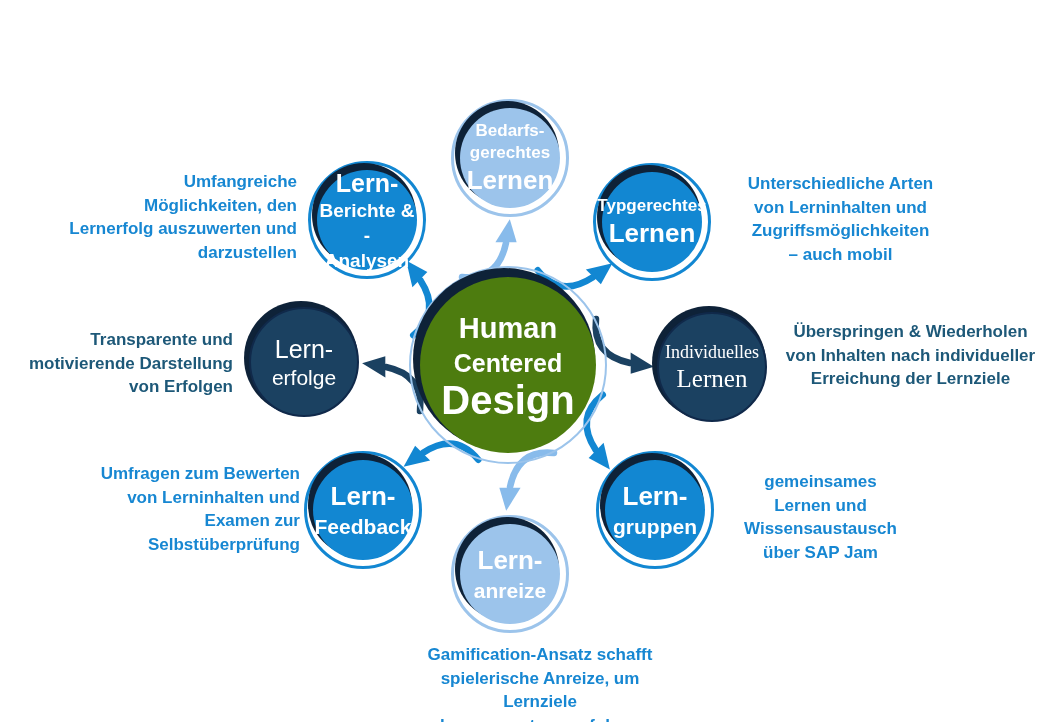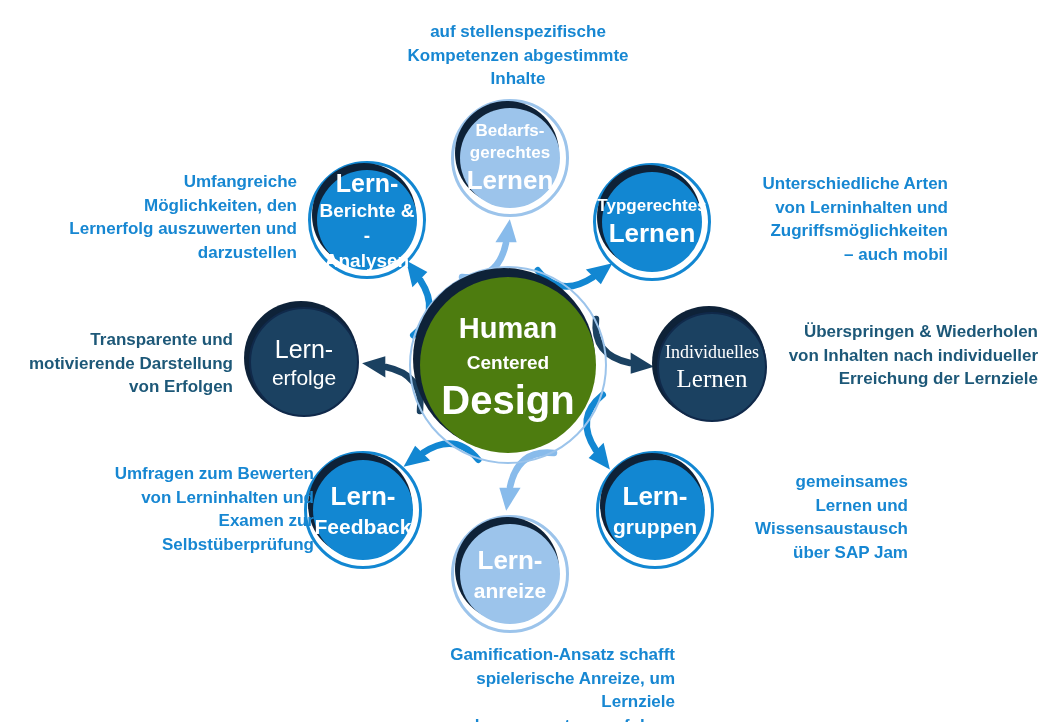--- a/index.html
+++ b/index.html
@@ -33,28 +33,28 @@
              box-shadow:-4px -6px 0 3px #0E2238;}
   
   .cl{display:block;}
   .t17{font-size:17px;line-height:22px;}
   .t18{font-size:18px;line-height:24px;}
   .t19{font-size:19px;line-height:25px;}
   .t21{font-size:21px;line-height:27px;}
   .t25{font-size:25px;line-height:30px;}
   .t26{font-size:26px;line-height:33px;}
   .c29{font-size:29px;line-height:38px;}
-  .c23{font-size:19px;line-height:32px;}
+  .c23{font-size:25px;line-height:32px;}
   .c32{font-size:40px;line-height:42px;}
   
   .note{position:absolute;font-weight:bold;font-size:17px;line-height:23.5px;
         white-space:pre-line;}
   .note-bright{color:#1787D2;}
   .note-steel{color:#1D5878;}
-  .al{text-align:right;} .ar{text-align:right;} .ac{text-align:center;}
+  .al{text-align:center;} .ar{text-align:right;} .ac{text-align:center;}
 </style>
 </head>
 <body>
 
 <div id="stage">
 
   <svg id="arrows" viewBox="0 0 1048 722">
     <g id="arrow-proto-defs">
       
     </g>
@@ -147,38 +147,35 @@
   </div>
 
   <div class="node ringed ring-bright" style="left:308px;top:161px;">
     <div class="node-fill fill-bright">
       <span class="cl t25">Lern-</span>
       <span class="cl t19">Berichte &amp; -</span>
       <span class="cl t19">Analysen</span>
     </div>
   </div>
 
-  <div class="note note-bright ac" style="left:368px;top:20px;width:300px;">auf stellenspezifische
-Kompetenzen abgestimmte
-Inhalte</div>
   <div class="note note-bright al" style="left:733px;top:172px;width:215px;">Unterschiedliche Arten
 von Lerninhalten und
 Zugriffsmöglichkeiten
 – auch mobil</div>
   <div class="note note-steel  al" style="left:783px;top:320px;width:255px;">Überspringen &amp; Wiederholen
 von Inhalten nach individueller
 Erreichung der Lernziele</div>
   <div class="note note-bright al" style="left:733px;top:470px;width:175px;">gemeinsames
 Lernen und
 Wissensaustausch
 über SAP Jam</div>
   <div class="note note-bright al" style="left:405px;top:643px;width:270px;">Gamification-Ansatz schafft
 spielerische Anreize, um Lernziele
 konsequent zu verfolgen</div>
-  <div class="note note-bright ar" style="left:74px;top:462px;width:240px;">Umfragen zum Bewerten
+  <div class="note note-bright ar" style="left:60px;top:462px;width:240px;">Umfragen zum Bewerten
 von Lerninhalten und
 Examen zur
 Selbstüberprüfung</div>
   <div class="note note-steel  ar" style="left:13px;top:328px;width:220px;">Transparente und
 motivierende Darstellung
 von Erfolgen</div>
   <div class="note note-bright ar" style="left:57px;top:170px;width:240px;">Umfangreiche
 Möglichkeiten, den
 Lernerfolg auszuwerten und
 darzustellen</div>

